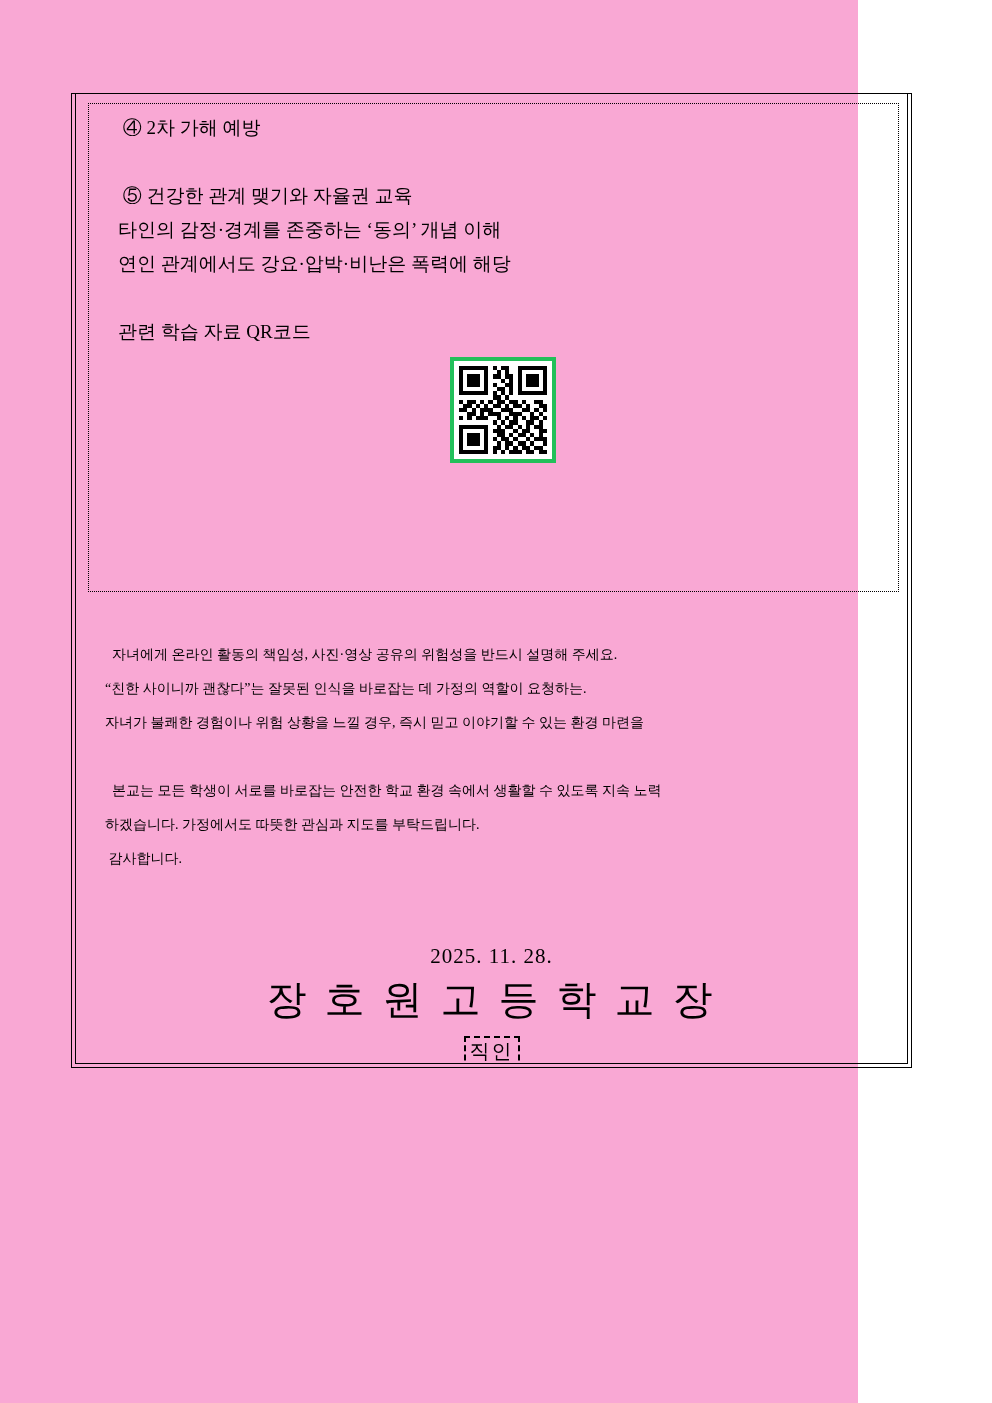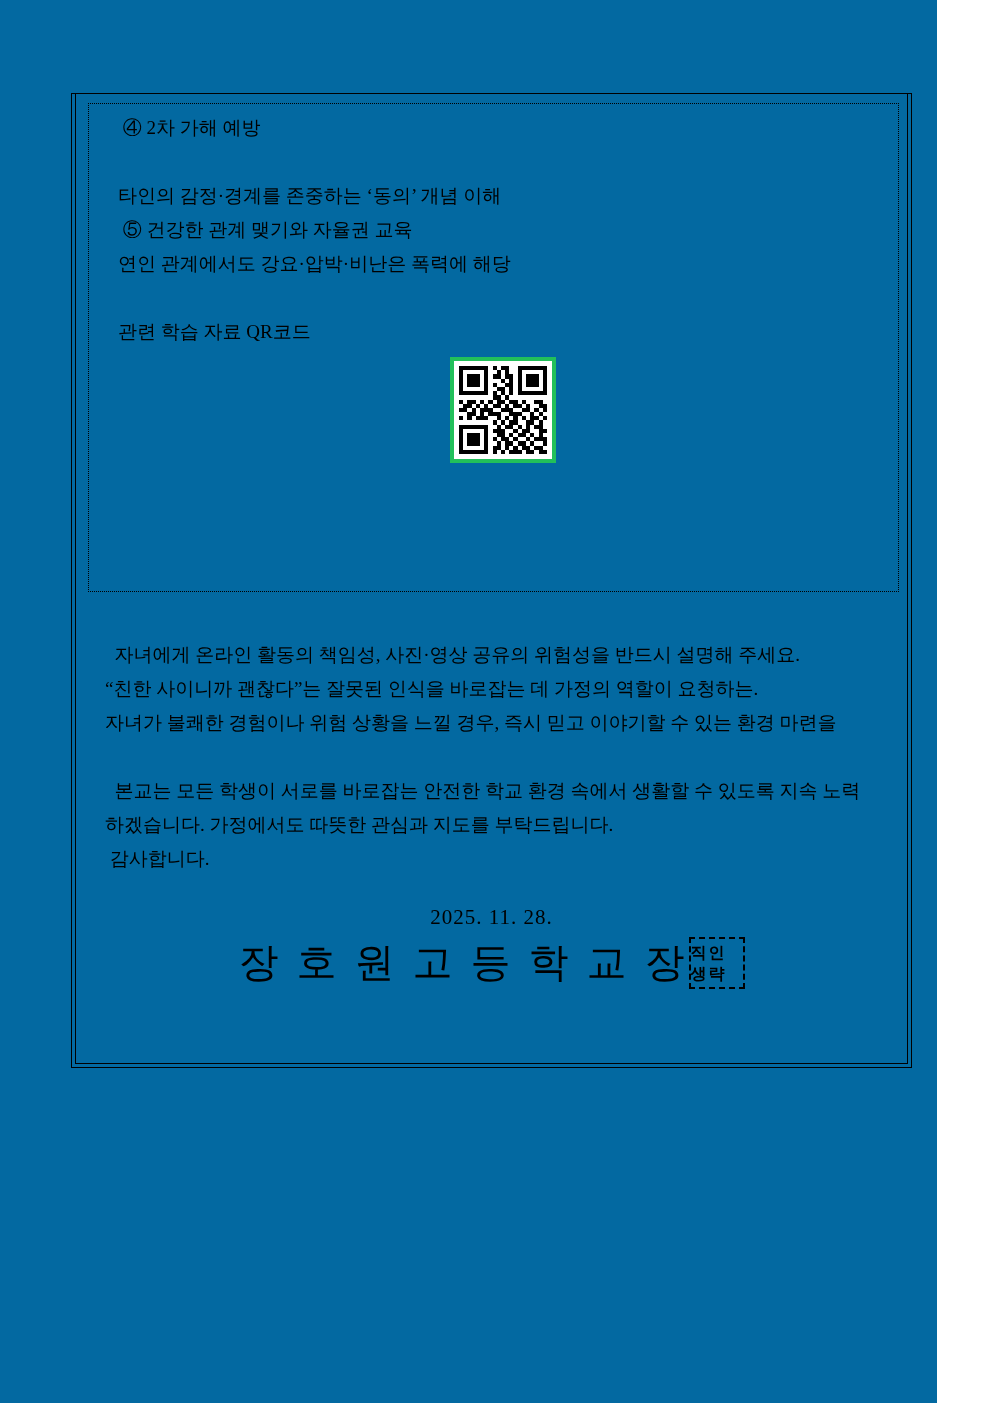--- a/index.html
+++ b/index.html
@@ -1,20 +1,20 @@
 <!DOCTYPE html>
 <html><head>
 <meta charset="utf-8">
 <style>
   html, body { margin: 0; padding: 0; background: #ffffff; }
   .page {
     position: relative;
-    width: 937px;
+    width: 858px;
     height: 1403px;
-    background: #0369a1;
+    background: #f9a8d4;
     color: #000000;
     font-family: "Liberation Serif", "DejaVu Serif", serif;
   }
   .outer-frame {
     position: absolute;
     left: 71px;
     top: 93px;
     width: 841px;
     height: 975px;
     border: 1px solid #000;
@@ -51,72 +51,74 @@
     border: 4px solid #22c05a;
     background: #ffffff;
     padding: 5px;
     width: 88px;
     height: 88px;
     line-height: 0;
   }
   .qr-frame svg { display: block; }
   .body-text {
     margin: 46px 28px 0 29px;
-    font-size: 19px;
+    font-size: 14px;
     line-height: 34px;
   }
   .par-gap { height: 34px; }
   .date-line {
-    margin-top: 26px;
+    margin-top: 65px;
     text-align: center;
     font-size: 21px;
     line-height: 30px;
     letter-spacing: 1px;
   }
   .sign-row {
     margin-top: 5px;
     display: flex;
     align-items: center;
     justify-content: center;
-    gap: 0;
+    gap: 12px;
+    flex-direction: column;
   }
   .signer {
     font-size: 40px;
     letter-spacing: 4px;
     white-space: pre;
     line-height: 48px;
   }
   .stamp {
     border: 2px dashed #000;
     width: 56px;
     height: 52px;
     box-sizing: border-box;
     display: flex;
     flex-direction: column;
+    align-items: center;
     justify-content: center;
-    font-size: 16px;
+    font-size: 20px;
     line-height: 21px;
     letter-spacing: 2px;
-    font-weight: 700;
+    font-weight: 400;
   }
 </style>
 </head>
 <body>
 
 <div class="page">
   <div class="outer-frame">
     <div class="inner-frame">
 
       <div class="info-box">
         <div class="line"> ④ 2차 가해 예방</div>
 
         <div class="spacer"></div>
 
+        <div class="line"> ⑤ 건강한 관계 맺기와 자율권 교육</div>
         <div class="line">타인의 감정·경계를 존중하는 ‘동의’ 개념 이해</div>
-        <div class="line"> ⑤ 건강한 관계 맺기와 자율권 교육</div>
         <div class="line">연인 관계에서도 강요·압박·비난은 폭력에 해당</div>
 
         <div class="spacer"></div>
 
         <div class="line">관련 학습 자료 QR코드</div>
 
         <div class="qr-wrap">
           <div class="qr-frame" style="border-color: rgb(34, 192, 90);">
             <svg id="qr-svg" width="88" height="88" shape-rendering="crispEdges" xmlns="http://www.w3.org/2000/svg" viewBox="0 0 21 21">
                 <rect x="0" y="0" width="21" height="21" fill="#ffffff"></rect>

